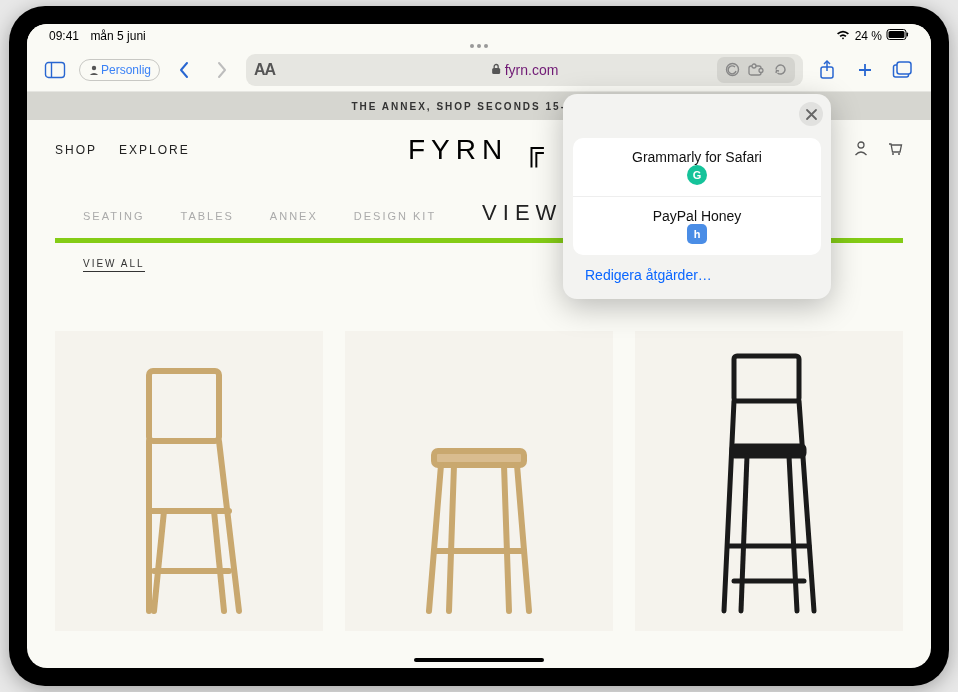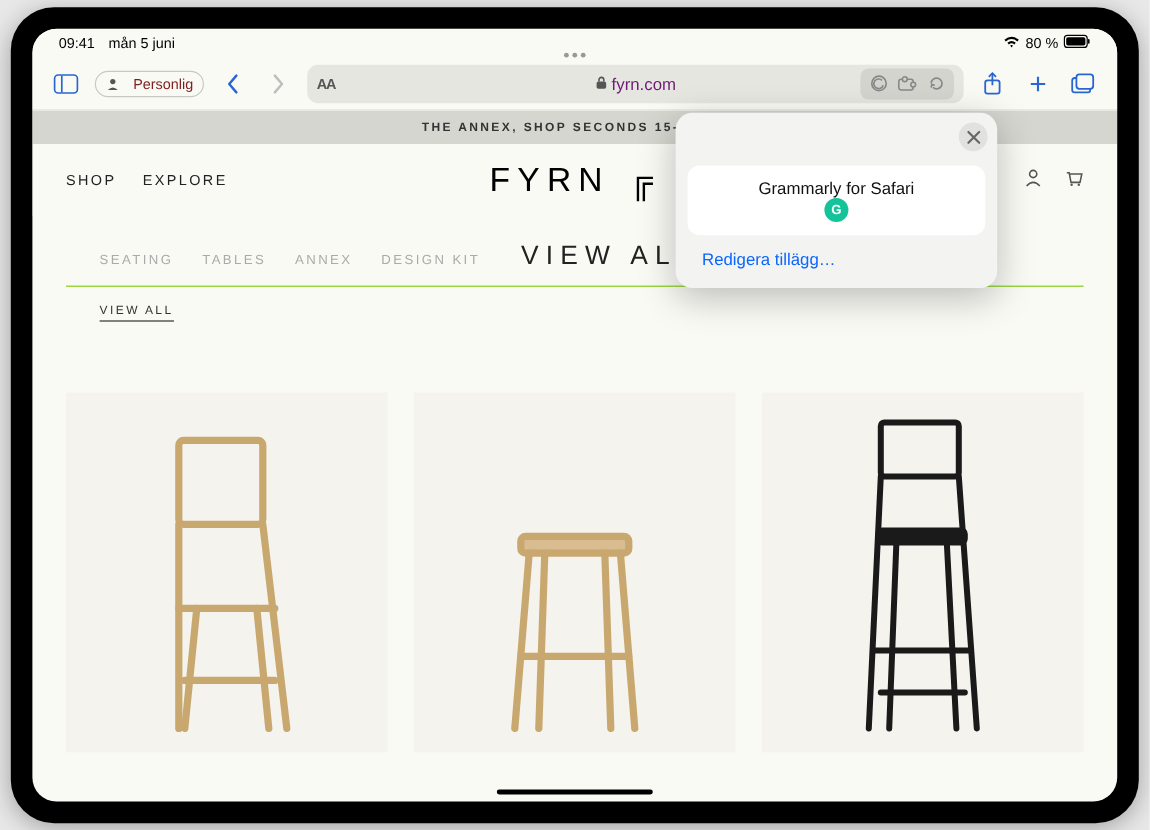--- a/index.html
+++ b/index.html
@@ -64,39 +64,39 @@
     border-bottom: 1px solid rgba(0,0,0,0.08);
   }
   .tb-btn {
     width: 28px; height: 28px;
     display: flex; align-items: center; justify-content: center;
     color: #2866d1;
     cursor: pointer;
   }
   .tb-btn.disabled { color: #bdbdbd; }
   .profile-pill {
-    display: flex; align-items: center; gap: 11px;
+    display: flex; align-items: center; gap: 1px;
     padding: 3px 8px;
     border: 1px solid rgba(0,0,0,0.2);
     border-radius: 12px;
     font-size: 12px;
-    color: #7f1d1d;
+    color: #3b82f6;
   }
   .url-bar {
     flex: 1;
     height: 32px;
     background: #e6e6e1;
     border-radius: 9px;
     display: flex;
     align-items: center;
     position: relative;
     padding: 0 8px;
   }
   .url-left-icon {
-    font-size: 12px;
+    font-size: 16px;
     color: #555;
     font-weight: 600;
     letter-spacing: -1px;
   }
   .url-center {
     position: absolute;
     left: 50%;
     transform: translateX(-50%);
     display: flex;
     align-items: center;
@@ -156,22 +156,22 @@
   .site-actions {
     margin-left: auto;
     display: flex;
     gap: 18px;
     color: #555;
   }
   .filter-row {
     padding: 20px 28px 12px;
     display: flex;
     align-items: baseline;
-    gap: 24px;
-    border-bottom: 1px solid #84cc16;
+    gap: 36px;
+    border-bottom: 5px solid #84cc16;
     margin: 0 28px;
   }
   .filter-row .f { font-size: 11px; letter-spacing: 2px; color: #aaa; font-weight: 500; }
   .filter-row .active-title { font-size: 22px; letter-spacing: 6px; color: #222; margin-left: 10px; }
   .sub-row {
     padding: 10px 28px 0;
     margin: 0 28px;
   }
   .sub-row .sel { font-size: 10px; letter-spacing: 2px; color: #333; border-bottom: 1px solid #333; padding-bottom: 2px; }
   .product-grid {
@@ -271,21 +271,21 @@
         <span class="dot"></span>
           <span class="dot"></span>
           <span class="dot"></span>
       </div>
       <div class="status-right">
         <span>
           <svg width="14" height="10" viewBox="0 0 14 10">
               <path d="M7 9.5 L8.2 8 Q7 7 5.8 8 Z M3.5 5.7 Q7 2.7 10.5 5.7 L9.3 7 Q7 5 4.7 7 Z M1 3.2 Q7 -1.8 13 3.2 L11.8 4.5 Q7 0.5 2.2 4.5 Z" fill="#000"></path>
             </svg>
         </span>
-        <span>80 %</span>
+        <span>24 %</span>
         <span>
           <svg width="22" height="11" viewBox="0 0 22 11">
               <rect x="0" y="0.5" width="19" height="10" rx="2.5" fill="none" stroke="#000" stroke-width="1"></rect>
               <rect x="1.5" y="2" width="16" height="7" rx="1.5" fill="#000"></rect>
               <rect x="19.5" y="3.5" width="1.5" height="4" rx="0.8" fill="#000"></rect>
             </svg>
         </span>
       </div>
     </div>
 
@@ -457,19 +457,23 @@
       <div class="close">
         <svg width="11" height="11" viewBox="0 0 11 11">
             <path d="M1 1 L10 10 M10 1 L1 10" stroke="#666" stroke-width="1.8" stroke-linecap="round"></path>
           </svg>
       </div>
       <div class="popover-list">
         <div class="popover-item">
           <span>Grammarly for Safari</span>
           <span class="ext-icon ext-grammarly">G</span>
         </div>
-      </div>
-      <div class="popover-link">Redigera tillägg…</div>
+        <div class="popover-item">
+          <span>PayPal Honey</span>
+          <span class="ext-icon ext-honey">h</span>
+        </div>
+      </div>
+      <div class="popover-link">Redigera åtgärder…</div>
     </div>
 
     <div class="home-indicator"></div>
   </div>
 </div>
 
 </body></html>

